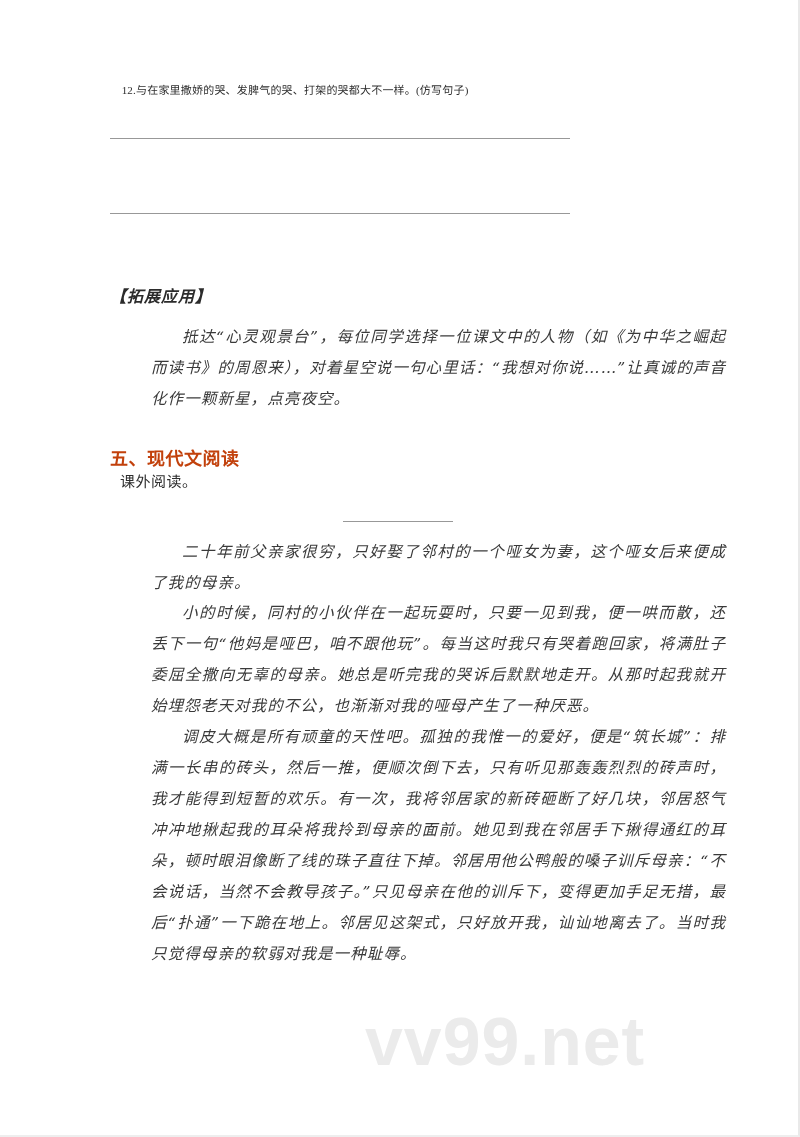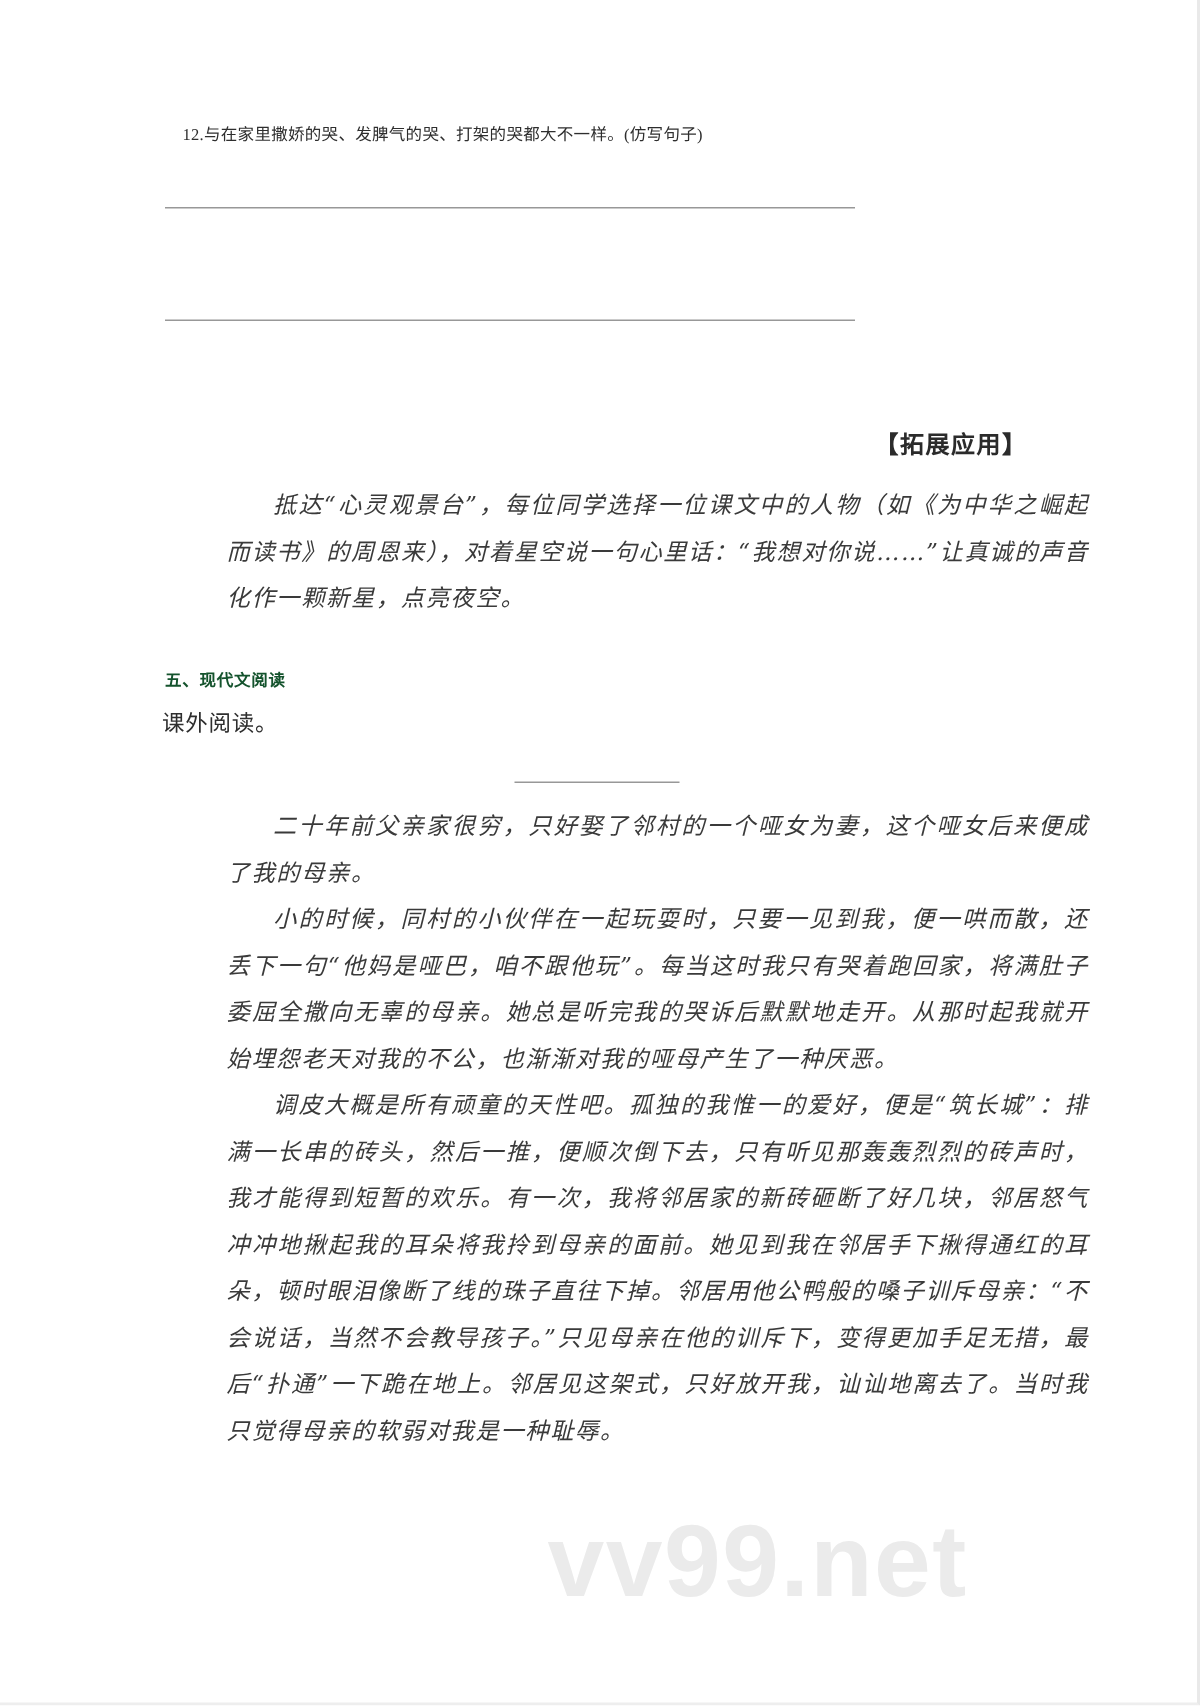--- a/index.html
+++ b/index.html
@@ -71,34 +71,35 @@
     text-align: justify;
     text-justify: inter-character;
   }
   .script.indent {
     text-indent: 2em;
     margin-left: 41px;
   }
 
   .section-banner {
     font-family: "DejaVu Serif", "Liberation Serif", serif;
+    font-style: italic;
     font-weight: bold;
     font-size: 16px;
     letter-spacing: 1px;
-    text-align: right;
+    text-align: left;
     color: #2b2b2b;
   }
 
   
   .h-section {
     font-family: "Liberation Sans", "DejaVu Sans", sans-serif;
     font-weight: bold;
-    font-size: 11px;
+    font-size: 18px;
     letter-spacing: .5px;
-    color: #14532d;
+    color: #c2410c;
   }
   .sub-note {
     font-family: "Liberation Serif", "DejaVu Serif", serif;
     font-size: 15px;
     letter-spacing: .5px;
     color: #2e2e2e;
   }
 
   
   .watermark {
@@ -131,21 +132,21 @@
   <div class="abs answer-rule" style="left:110px; top:138px;"></div>
 
   <div class="abs answer-rule" style="left:110px; top:213px;"></div>
 
   <div class="abs section-banner" style="left:110px; top:283px; width:575px;">【拓展应用】</div>
 
   <div class="abs script indent" style="left:110px; top:322px; width:575px;">抵达“心灵观景台”，每位同学选择一位课文中的人物（如《为中华之崛起而读书》的周恩来），对着星空说一句心里话：“我想对你说……”让真诚的声音化作一颗新星，点亮夜空。</div>
 
   <div class="abs h-section" style="left:110px; top:444px;">五、现代文阅读</div>
 
-  <div class="abs sub-note" style="left:108px; top:470px;">课外阅读。</div>
+  <div class="abs sub-note" style="left:120px; top:470px;">课外阅读。</div>
 
   <div class="abs" style="left:110px; top:521px; width:575px;">
     <div class="title-rule"></div>
   </div>
 
   <div class="abs script indent" style="left:110px; top:536px; width:575px;font-family:Liberation Serif, serif;">二十年前父亲家很穷，只好娶了邻村的一个哑女为妻，这个哑女后来便成了我的母亲。</div>
 
   <div class="abs script indent" style="left:110px; top:598px; width:575px;">小的时候，同村的小伙伴在一起玩耍时，只要一见到我，便一哄而散，还丢下一句“他妈是哑巴，咱不跟他玩”。每当这时我只有哭着跑回家，将满肚子委屈全撒向无辜的母亲。她总是听完我的哭诉后默默地走开。从那时起我就开始埋怨老天对我的不公，也渐渐对我的哑母产生了一种厌恶。</div>
 
   <div class="abs script indent" style="left:110px; top:722px; width:575px;">调皮大概是所有顽童的天性吧。孤独的我惟一的爱好，便是“筑长城”：排满一长串的砖头，然后一推，便顺次倒下去，只有听见那轰轰烈烈的砖声时，我才能得到短暂的欢乐。有一次，我将邻居家的新砖砸断了好几块，邻居怒气冲冲地揪起我的耳朵将我拎到母亲的面前。她见到我在邻居手下揪得通红的耳朵，顿时眼泪像断了线的珠子直往下掉。邻居用他公鸭般的嗓子训斥母亲：“不会说话，当然不会教导孩子。”只见母亲在他的训斥下，变得更加手足无措，最后“扑通”一下跪在地上。邻居见这架式，只好放开我，讪讪地离去了。当时我只觉得母亲的软弱对我是一种耻辱。</div>

